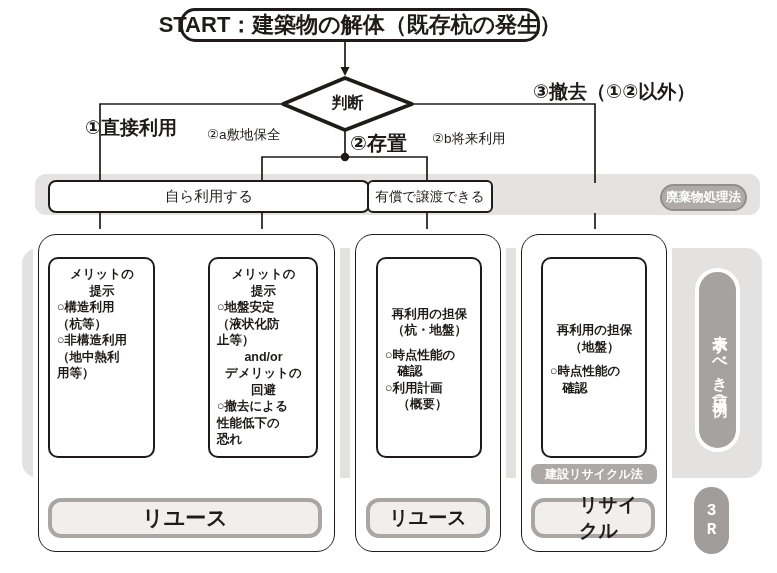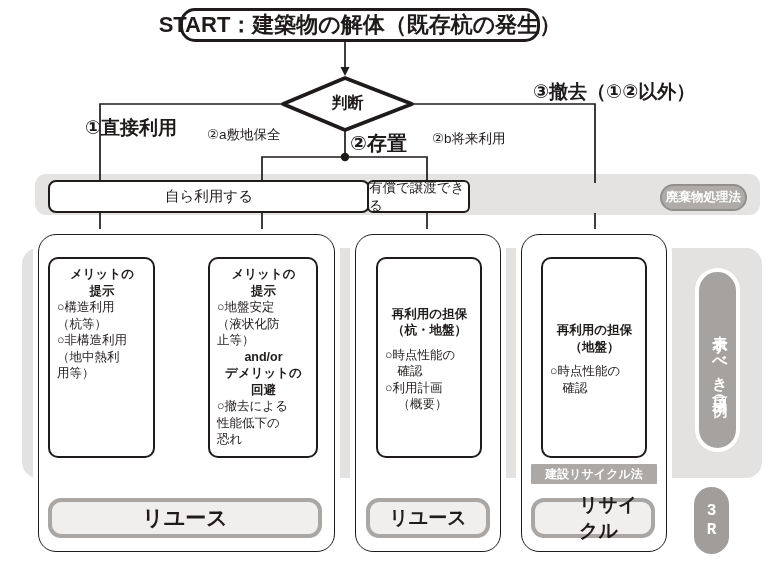--- a/index.html
+++ b/index.html
@@ -22,21 +22,21 @@
   .waste{background:#221e1d;color:#fff;font-weight:bold;border-radius:8px;display:flex;
          align-items:center;justify-content:center;z-index:2;}
   .pill{border-radius:14px;color:#fff;font-weight:bold;display:flex;align-items:center;
         justify-content:center;z-index:3;font-family:Liberation Mono, monospace;}
   .container{background:#fff;border:1.6px solid #1f1b1a;border-radius:18px;
              box-shadow:0 0 0 5px #fff;z-index:2;}
   .innerbox{background:#fff;border:2.6px solid #1f1b1a;border-radius:10px;z-index:2;
             padding:7px 6px 4px 7px;font-size:12.5px;line-height:1.32;}
   .innerbox.vcenter{display:flex;flex-direction:column;justify-content:center;gap:8px;}
   .bx-h{font-weight:bold;text-align:center;white-space:pre-line;}
-  .bx-b{white-space:pre-line;}
+  .bx-b{white-space:pre-line;font-weight:bold;}
   .bx-c{font-weight:bold;text-align:center;white-space:pre-line;}
   .outcome{background:#f1efed;border:4px solid #a9a6a3;border-radius:13px;display:flex;
            align-items:center;justify-content:center;font-weight:bold;z-index:2;}
   .vpill{writing-mode:vertical-rl;text-orientation:mixed;letter-spacing:2px;
          display:flex;align-items:center;justify-content:center;}
 </style>
 </head>
 <body>
 
 <div id="canvas">
@@ -80,21 +80,21 @@
 
   <div class="abs decision-label lbl">判断</div>
 
   <div class="abs lbl lbl-big" style="left:85px;top:79px;margin-top:36px;">①直接利用</div>
   <div class="abs lbl lbl-big" style="left:533px;top:79px;">③撤去（①②以外）</div>
   <div class="abs lbl lbl-sm" style="left:207px;top:126px;">②a敷地保全</div>
   <div class="abs lbl lbl-mid" style="left:350px;top:130px;">②存置</div>
   <div class="abs lbl lbl-sm" style="left:432px;top:130px;">②b将来利用</div>
 
   <div class="abs cond" style="left:48px;top:180px;width:322px;height:33px;border-radius:8px;font-size:14.5px;">自ら利用する</div>
-  <div class="abs cond" style="left:367px;top:180px;width:103px;height:33px;border-radius:6px;font-size:13.5px;">有償で譲渡できる</div>
+  <div class="abs cond" style="left:367px;top:180px;width:126px;height:33px;border-radius:6px;font-size:13.5px;">有償で譲渡できる</div>
   <div class="abs pill" style="left:660px;top:184px;width:87px;height:27px;background:#aeaba8;border:2px solid #918f8c;font-size:12.5px;">廃棄物処理法</div>
 
   <div class="abs container" style="left:38px;top:234px;width:297px;height:318px;"></div>
   <div class="abs container" style="left:355px;top:234px;width:146px;height:318px;"></div>
   <div class="abs container" style="left:521px;top:234px;width:146px;height:318px;"></div>
 
   <div class="abs innerbox" style="left:48px;top:257px;width:107px;height:201px;">
     <div class="bx-h">メリットの
 提示</div>
     <div class="bx-b">○構造利用
@@ -127,21 +127,21 @@
 　（概要）</div>
   </div>
 
   <div class="abs innerbox vcenter" style="left:541px;top:257px;width:106px;height:201px;">
     <div class="bx-h">再利用の担保
 （地盤）</div>
     <div class="bx-b">○時点性能の
 　確認</div>
   </div>
 
-  <div class="abs pill" style="left:531px;top:464px;width:126px;height:20px;background:#aba8a5;border-radius:1px;box-shadow:0 0 0 2px #fff;font-size:12px;">建設リサイクル法</div>
+  <div class="abs pill" style="left:531px;top:464px;width:126px;height:20px;background:#aba8a5;border-radius:7px;box-shadow:0 0 0 2px #fff;font-size:12px;">建設リサイクル法</div>
 
   <div class="abs outcome" style="left:48px;top:498px;width:274px;height:40px;font-size:21px;">リユース</div>
   <div class="abs outcome" style="left:366px;top:498px;width:124px;height:40px;font-size:19px;">リユース</div>
   <div class="abs outcome" style="left:531px;top:498px;width:124px;height:40px;font-size:19px;padding-left:44px;">リサイクル</div>
 
   <div class="abs pill vpill" style="left:695px;top:268px;width:45px;height:184px;background:#a5a29f;border:4px solid #fff;border-radius:26px;font-size:15px;">表示すべき項目（例）</div>
 
   <div class="abs pill" style="left:694px;top:487px;width:35px;height:67px;background:#a09d9a;border-radius:18px;font-size:16px;line-height:1.15;text-align:center;white-space:pre-line;">3
 R</div>
 

